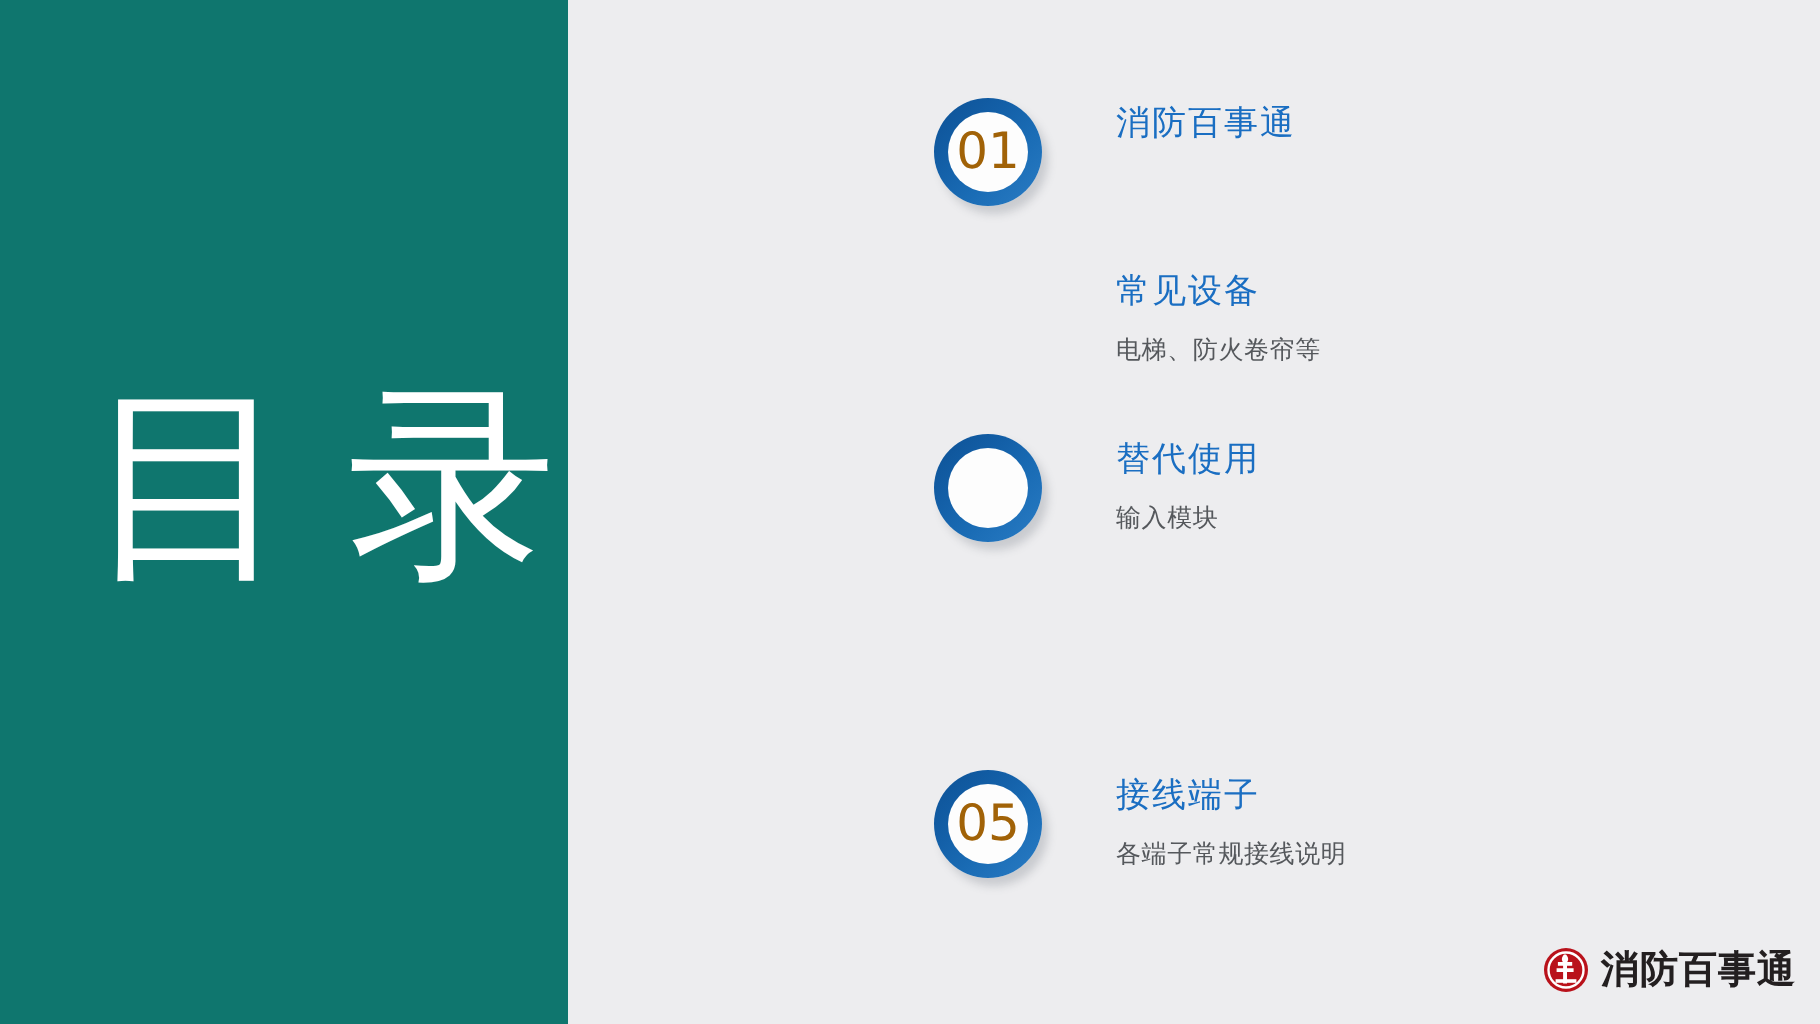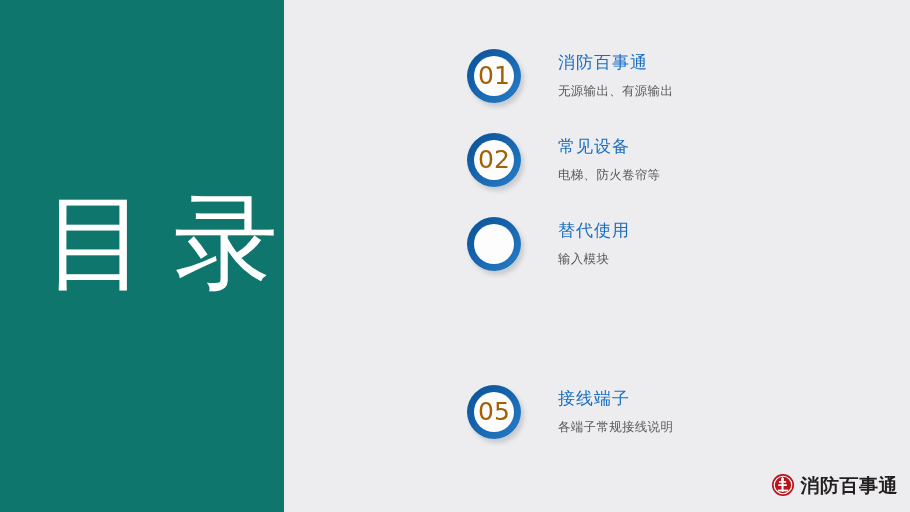--- a/index.html
+++ b/index.html
@@ -167,31 +167,24 @@
 
     <div class="toc-item" data-idx="0">
       <div class="badge">
         <div class="badge-ring">
           <div class="badge-inner"></div>
         </div>
         <div class="badge-num">01</div>
       </div>
       <div class="toc-text">
         <div class="toc-title">消防百事通</div>
-        <div class="toc-sub">无源输出、有源输出</div>
       </div>
     </div>
 
     <div class="toc-item" data-idx="1">
-      <div class="badge">
-        <div class="badge-ring">
-          <div class="badge-inner"></div>
-        </div>
-        <div class="badge-num">02</div>
-      </div>
       <div class="toc-text">
         <div class="toc-title">常见设备</div>
         <div class="toc-sub">电梯、防火卷帘等</div>
       </div>
     </div>
 
     <div class="toc-item" data-idx="2">
       <div class="badge">
         <div class="badge-ring">
           <div class="badge-inner"></div>

